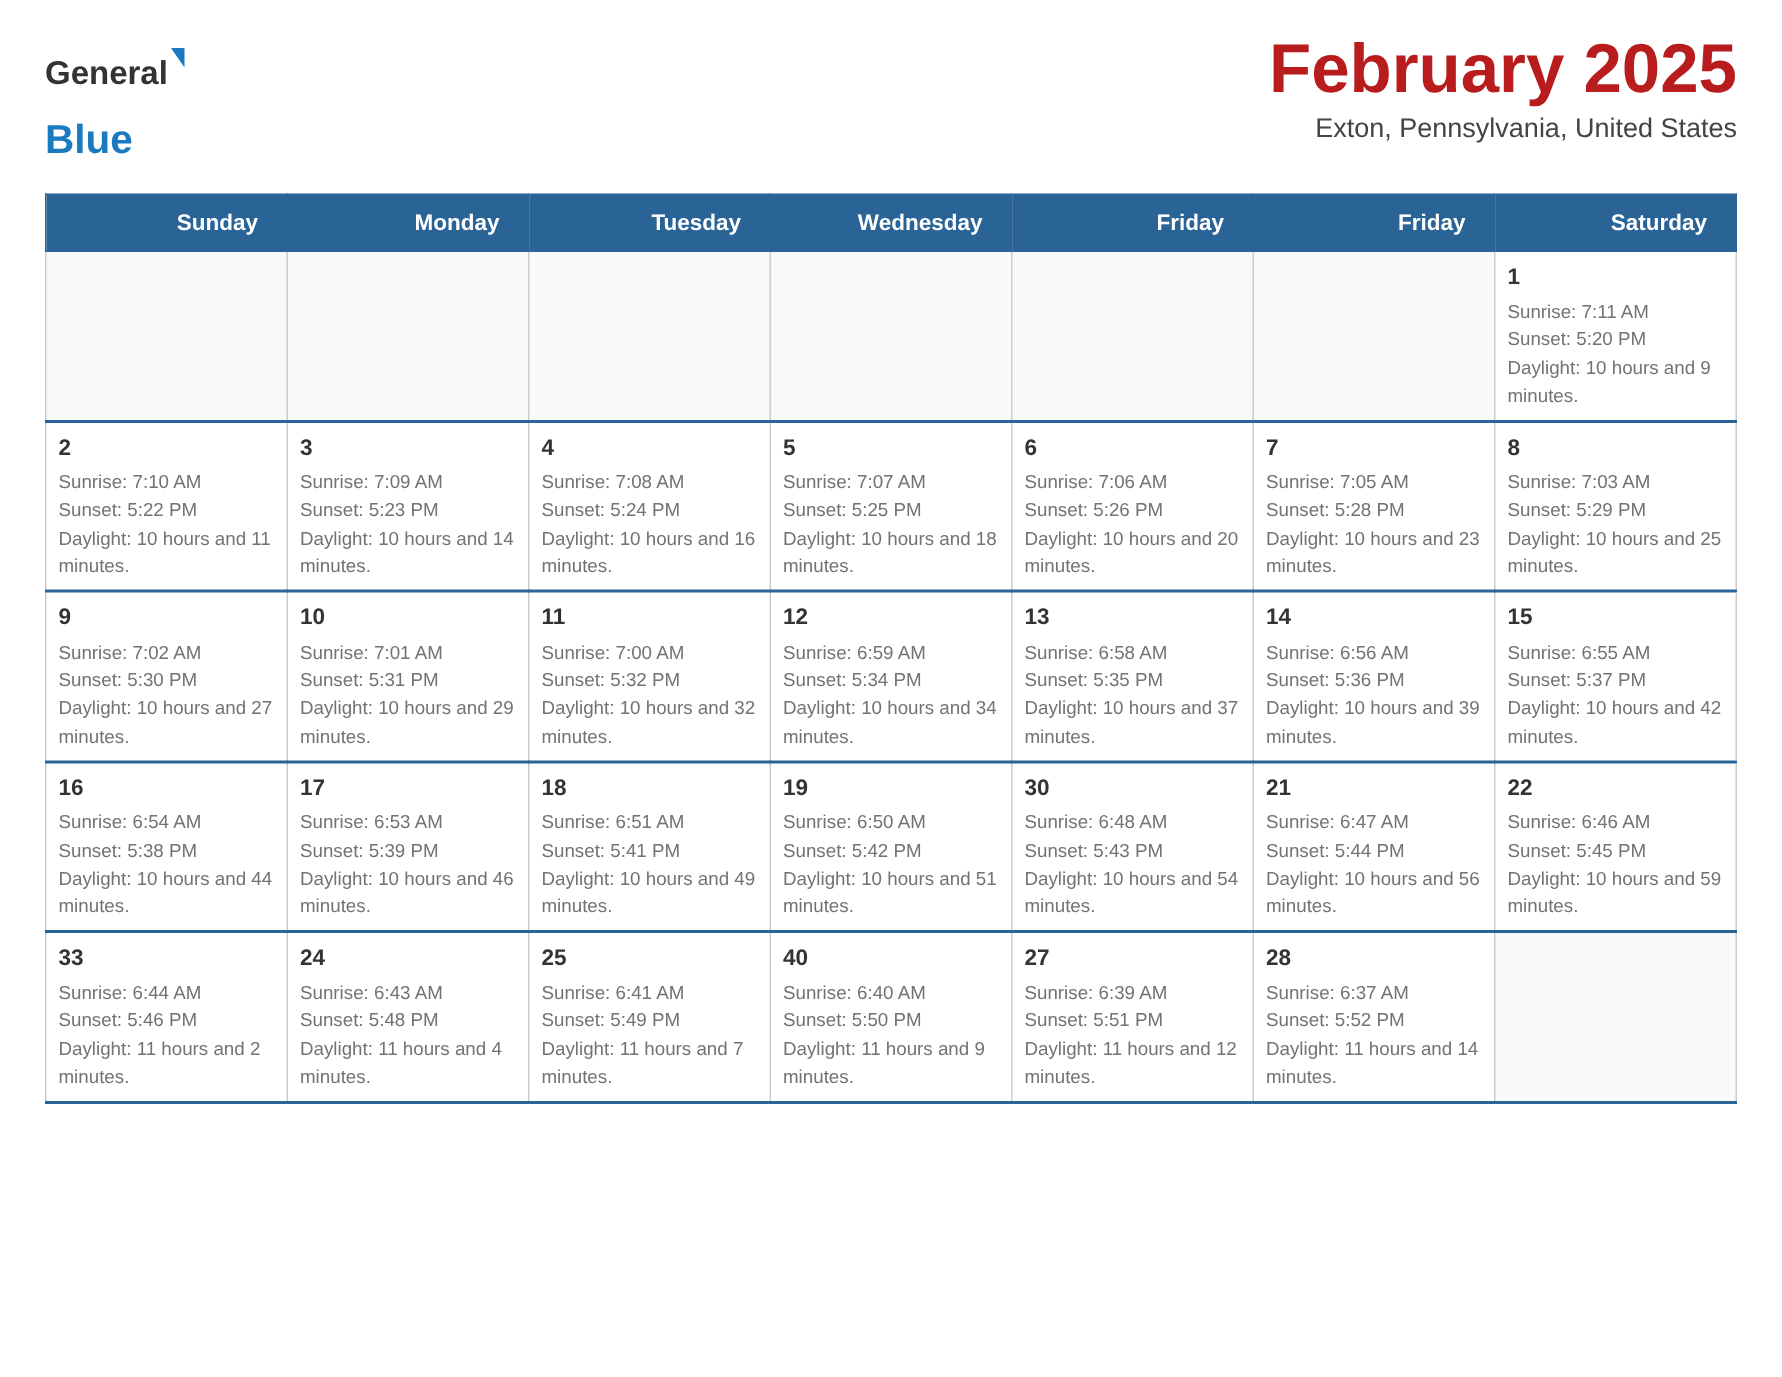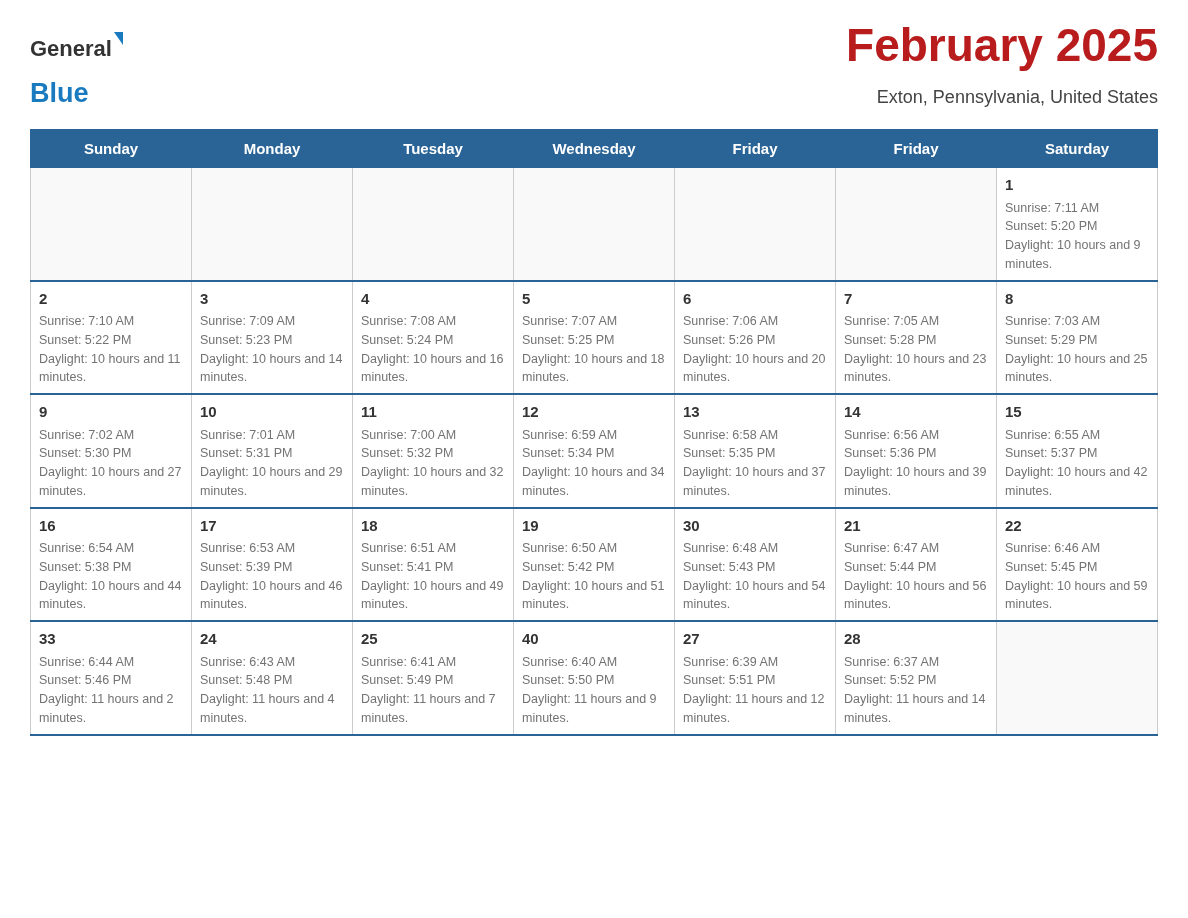--- a/index.html
+++ b/index.html
@@ -43,33 +43,33 @@
     }
     .month-title {
       font-size: 46px;
       font-weight: bold;
       color: #b91c1c;
       line-height: 1.1;
     }
     .location {
       font-size: 18px;
       color: #444;
-      margin-top: 16px;
+      margin-top: 4px;
     }
     table {
       width: 100%;
       border-collapse: collapse;
     }
     thead th {
       background-color: #2a6496;
       color: #fff;
-      padding: 10px 8px;
+      padding: 10px 19px;
       font-size: 15px;
       font-weight: bold;
-      text-align: center;
+      text-align: right;
       border: 1px solid #2a6496;
     }
     tbody td {
       vertical-align: top;
       border: 1px solid #ccc;
       padding: 6px 8px;
       width: 14.28%;
       min-height: 100px;
       font-size: 12.5px;
       line-height: 1.5;

